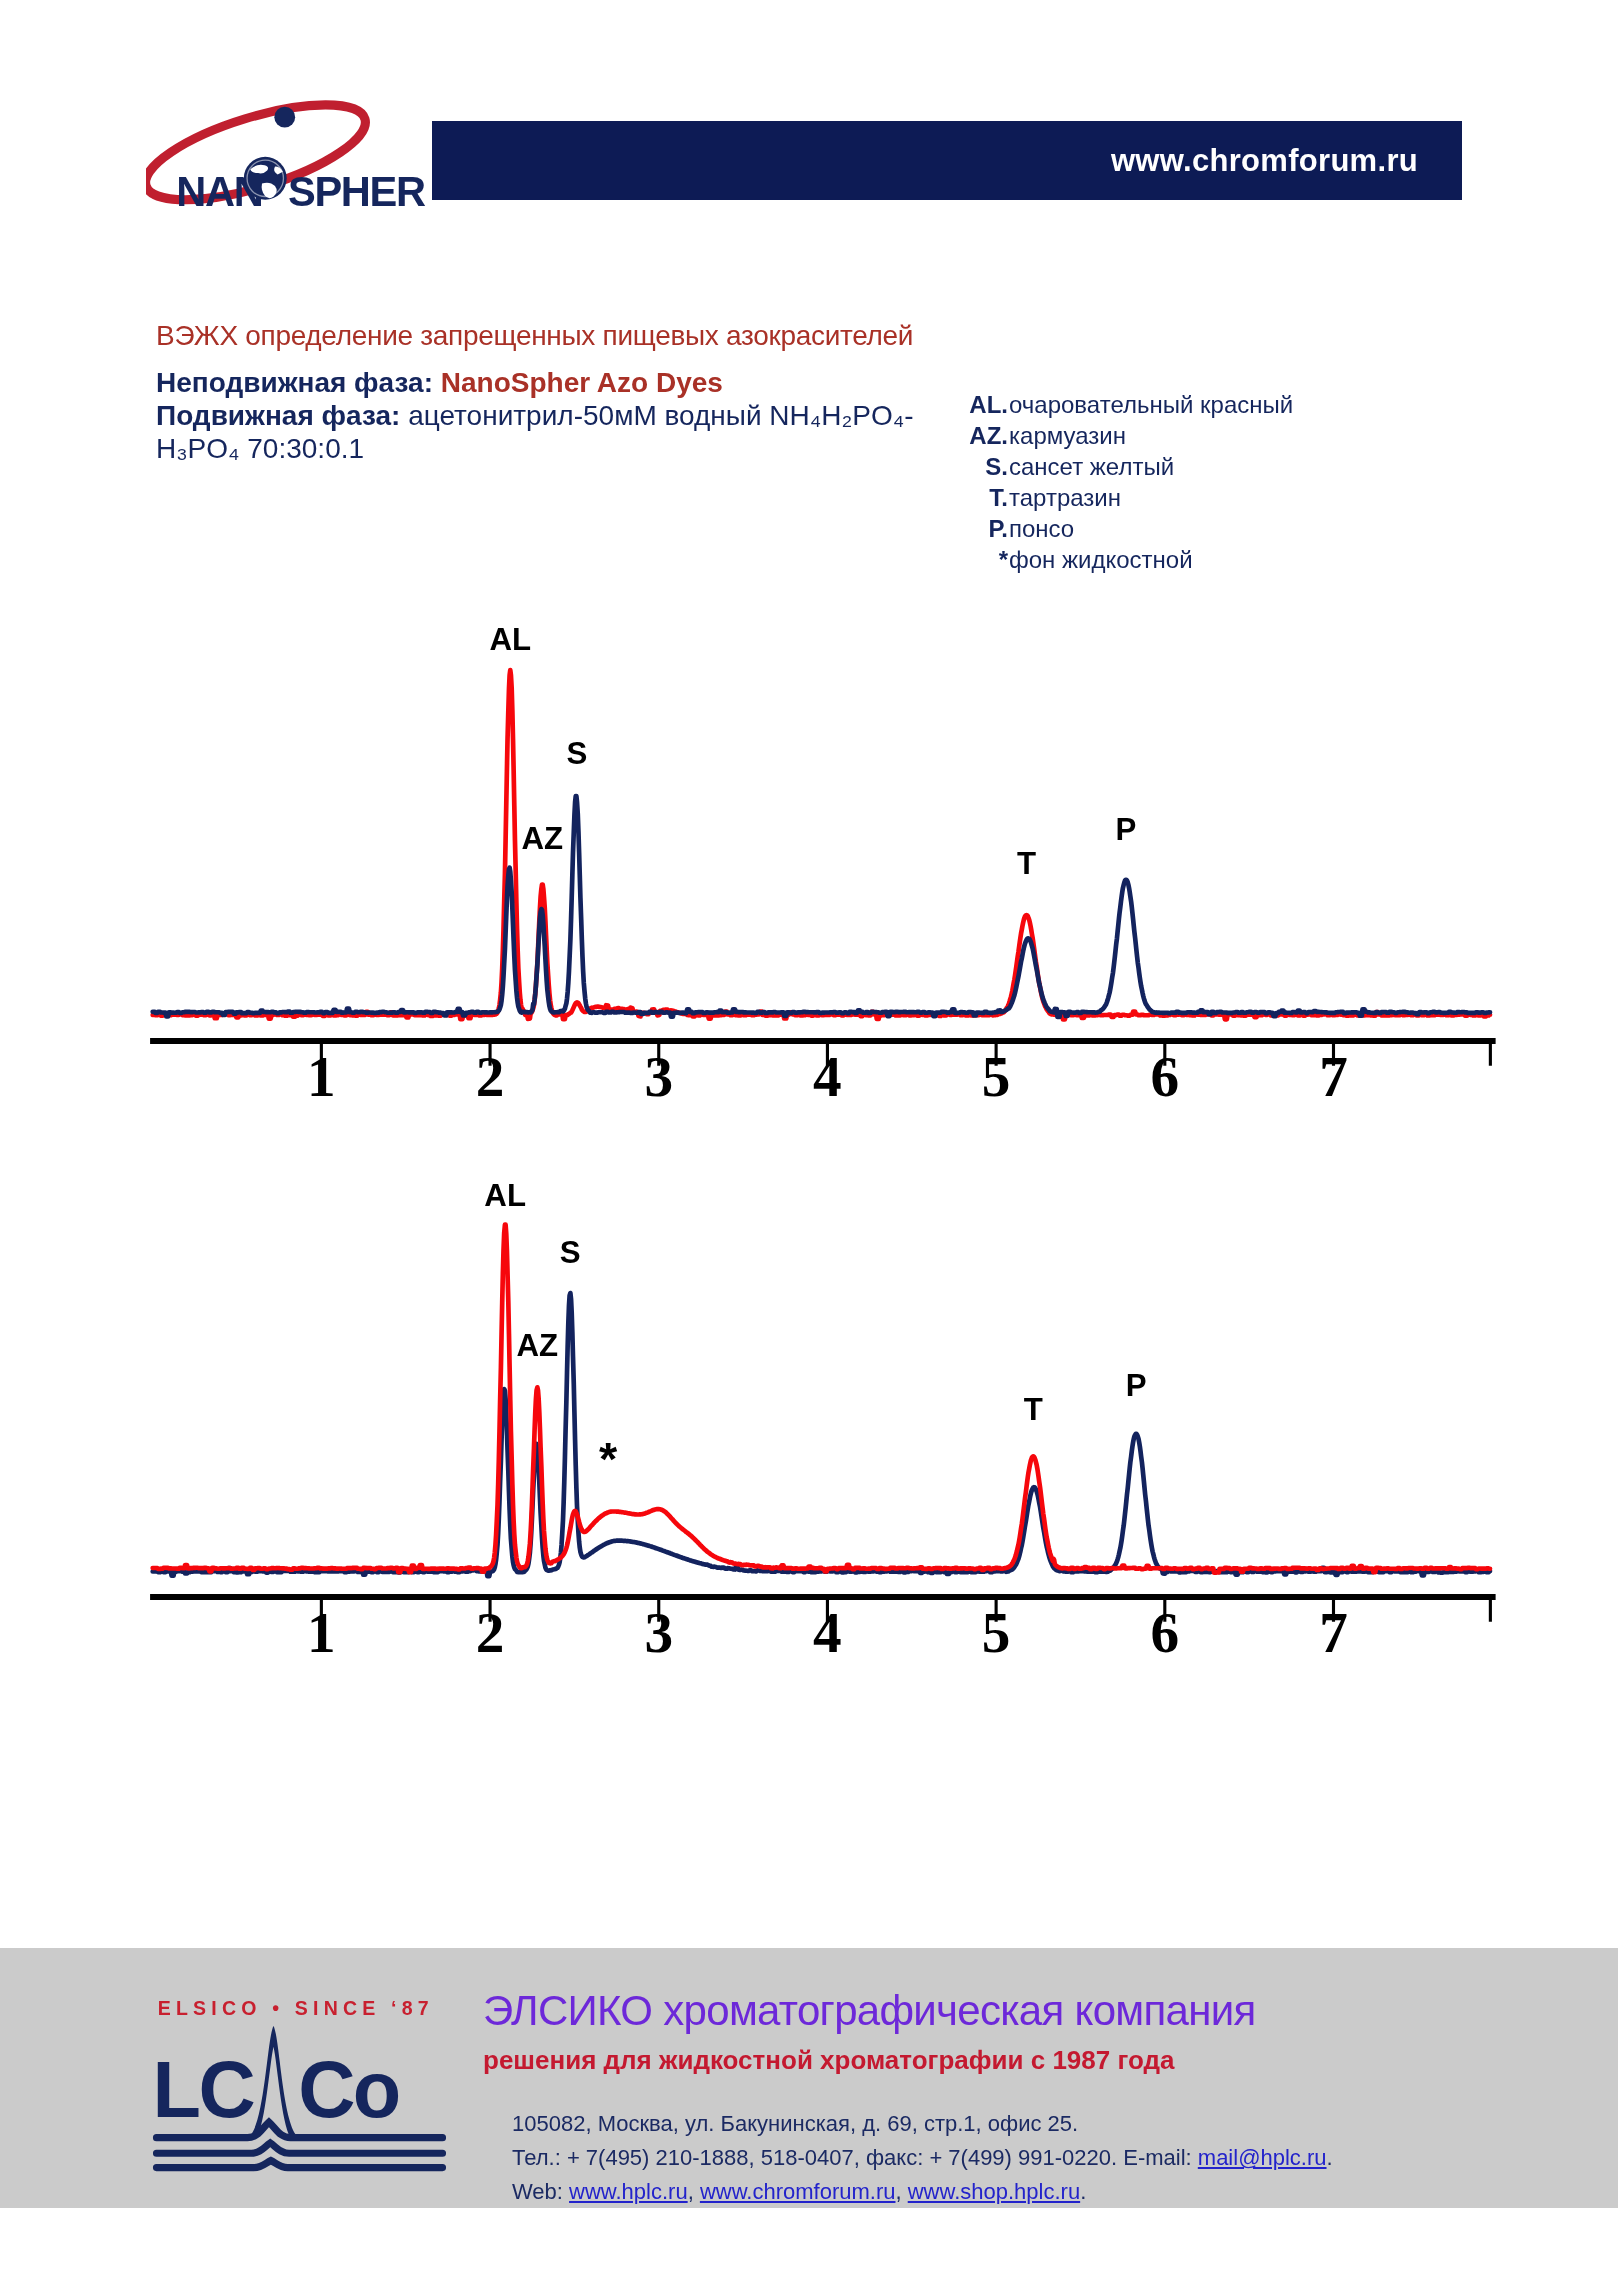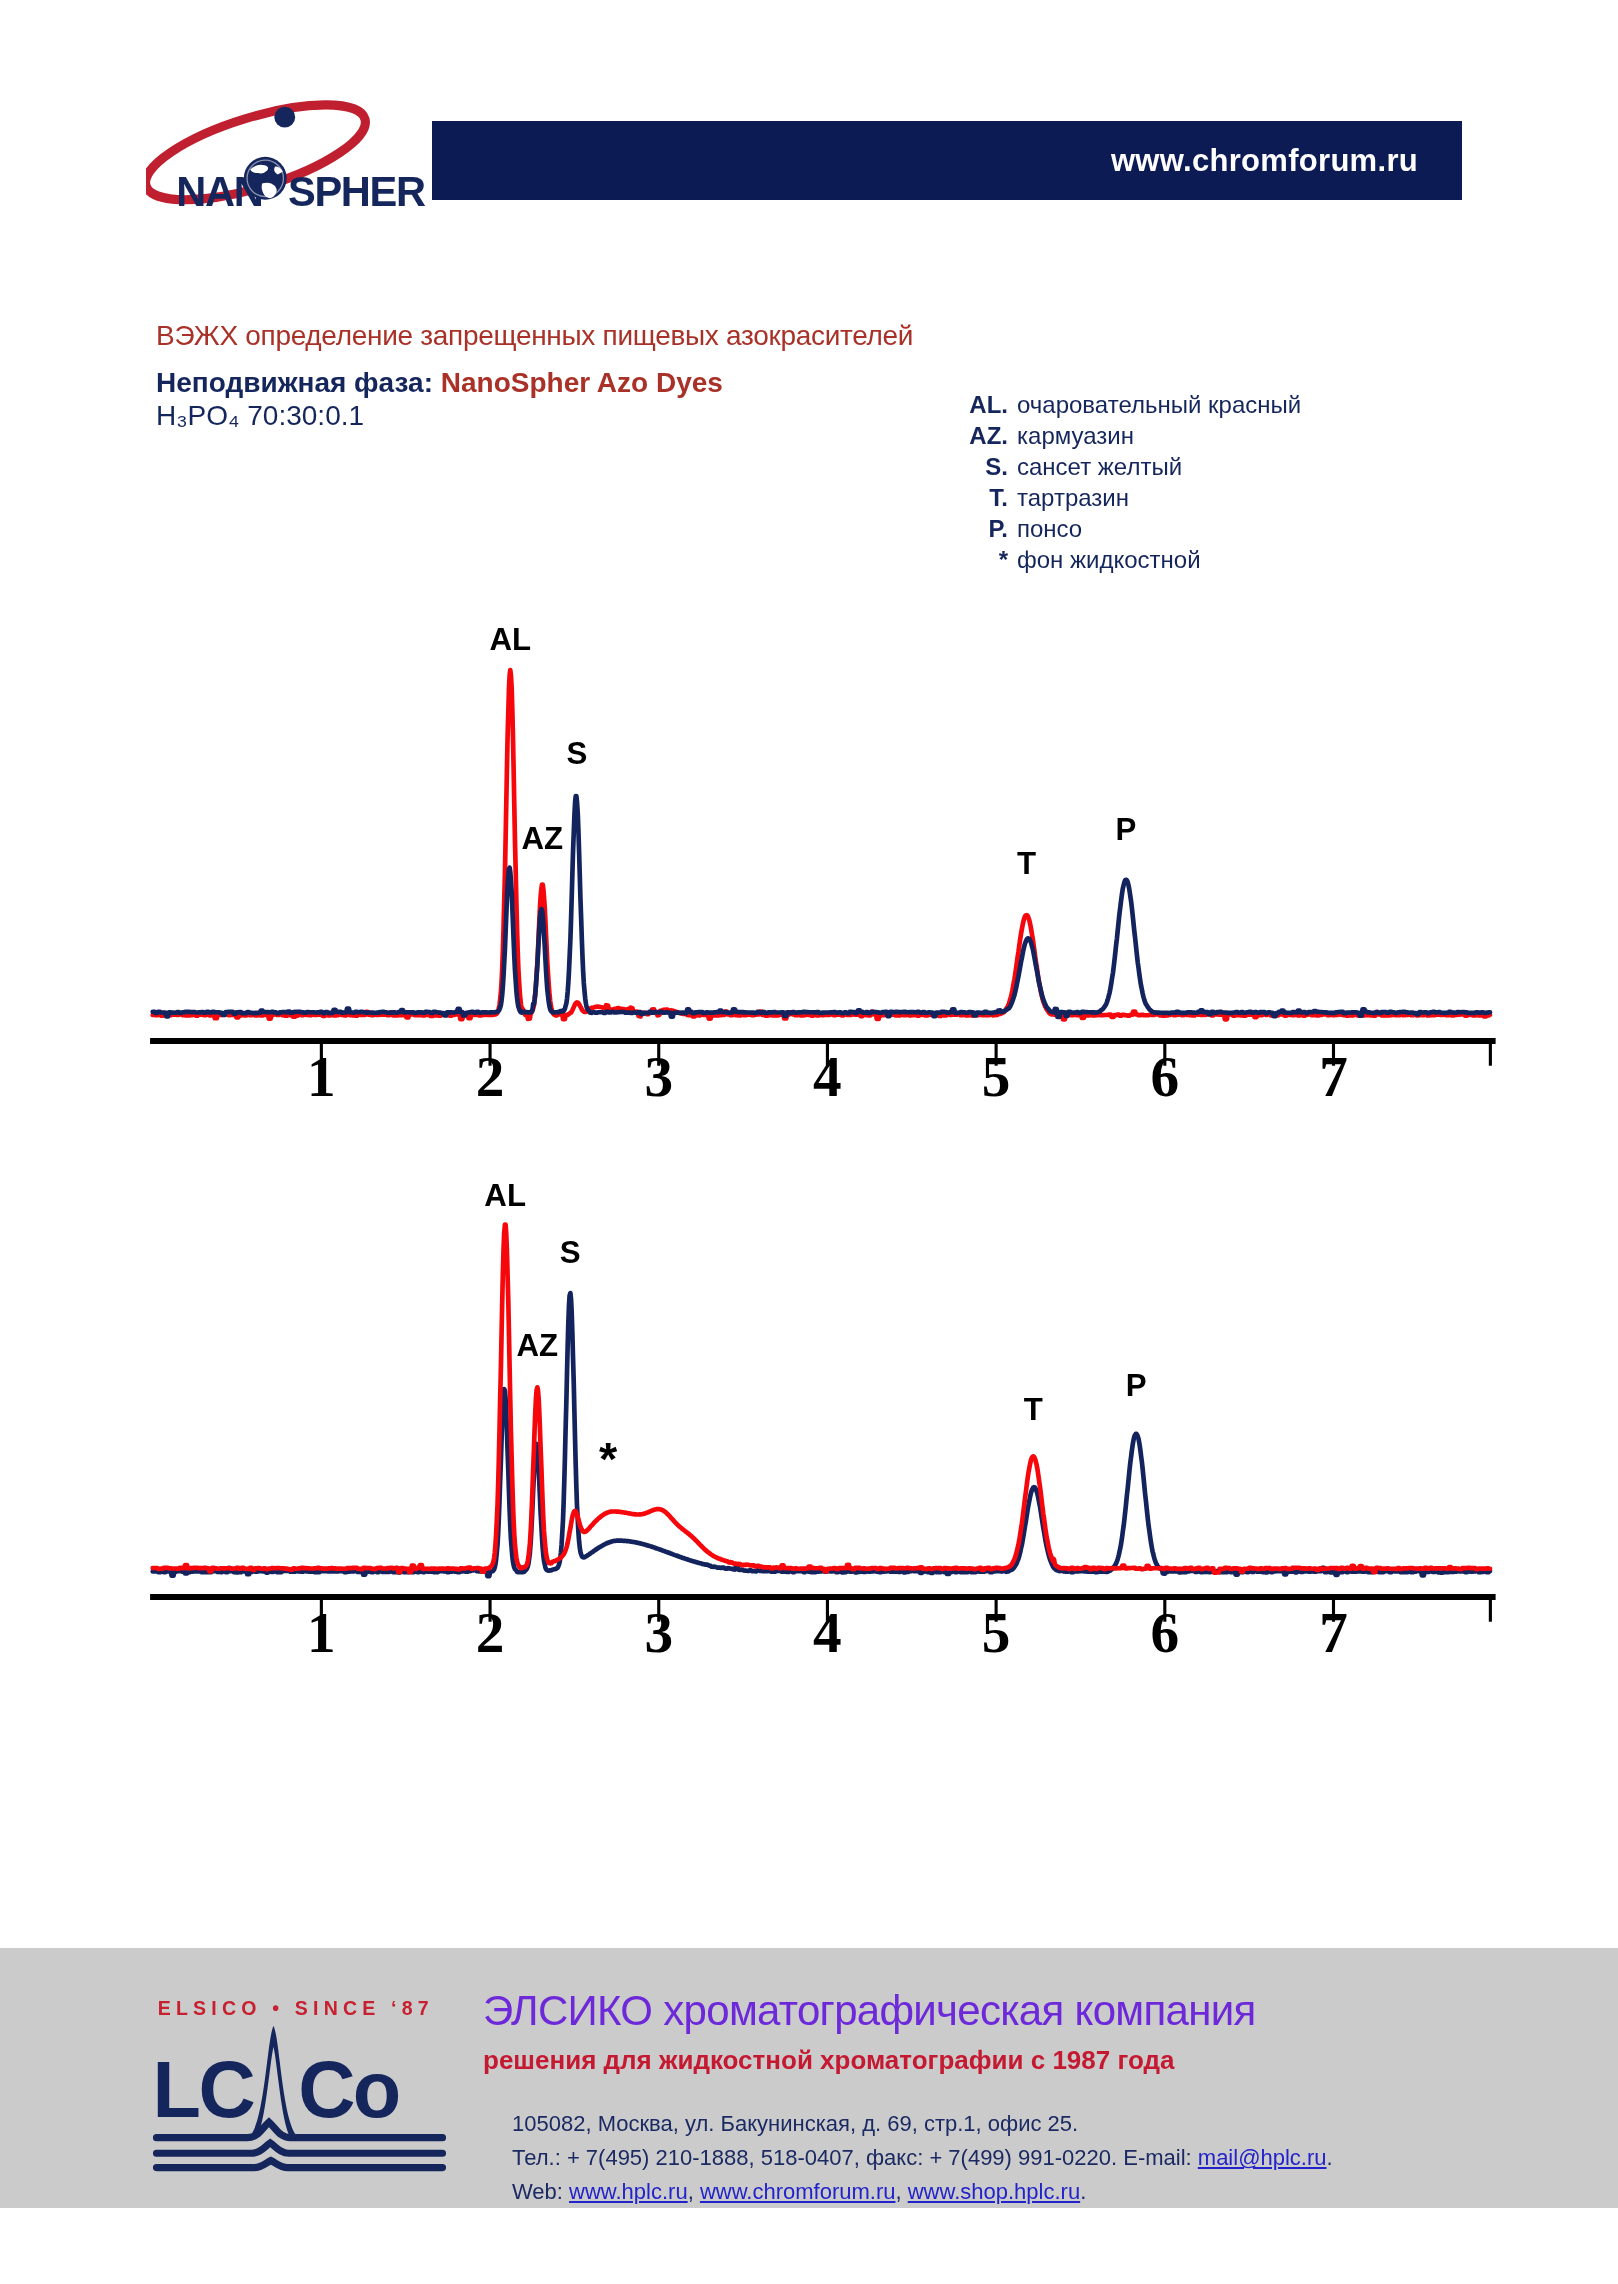--- a/index.html
+++ b/index.html
@@ -21,21 +21,21 @@
   .m-line .lbl{font-weight:700;color:#15265d;}
   .m-line .val{margin-left:7.8px;}
   .val-darkred{color:#a93127;font-weight:700;}
   .val-bold-navy{font-weight:700;color:#15265d;}
   .val-bright-red{color:#ee1111;font-weight:700;margin-left:7.8px;}
 
   
   .legend{position:absolute;left:943px;top:389px;font-size:24px;color:#15265d;}
   .legend-row{display:flex;height:31px;line-height:31px;}
   .lkey{display:inline-block;width:65px;text-align:right;font-weight:700;}
-  .lval{margin-left:9px;white-space:nowrap;}
+  .lval{margin-left:1px;white-space:nowrap;}
 
   
   .chart{position:absolute;left:150px;width:1347px;height:501px;}
   .chart1{top:622px;}
   .chart2{top:1178px;}
   .chart svg{width:100%;height:100%;display:block;}
   .pklabel{font-family:"Liberation Sans","DejaVu Sans",sans-serif;font-weight:700;font-size:24px;fill:#000;}
   .pklabel-star{font-size:36px;}
   .axis-num{font-family:"Liberation Serif","DejaVu Serif",serif;font-weight:700;font-size:44px;fill:#000;}
 
@@ -81,20 +81,23 @@
 
   <div class="header-bar">
     <span class="site-url">www.chromforum.ru</span>
   </div>
 
   <h1 class="page-title">ВЭЖХ определение запрещенных пищевых азокрасителей</h1>
 
   <div class="method">
     <div class="m-line">
       <span class="lbl">Неподвижная фаза:</span><span class="val val-darkred">NanoSpher Azo Dyes</span>
+    </div>
+    <div class="m-line">
+      <span class="lbl">Подвижная фаза:</span><span class="val">ацетонитрил-50мМ водный NH₄H₂PO₄-</span>
     </div>
     <div class="m-line">
       <span>H₃PO₄ 70:30:0.1</span>
     </div>
   </div>
 
   <div class="legend" id="legend">
     <div class="legend-row">
       <span class="lkey">AL.</span>
       <span class="lval">очаровательный красный</span>

